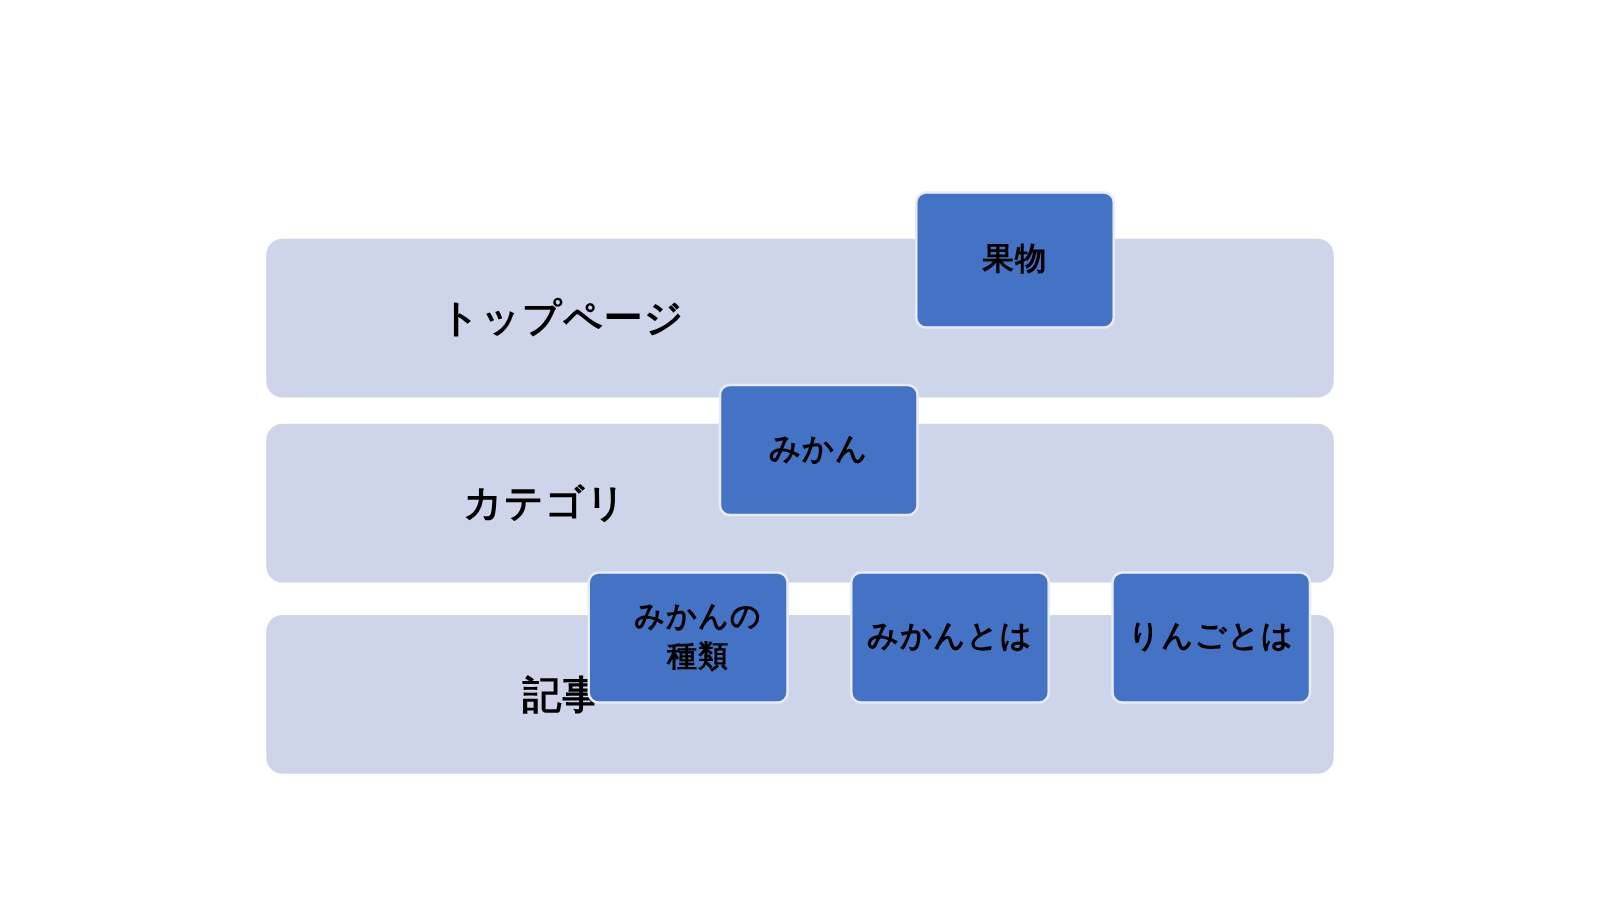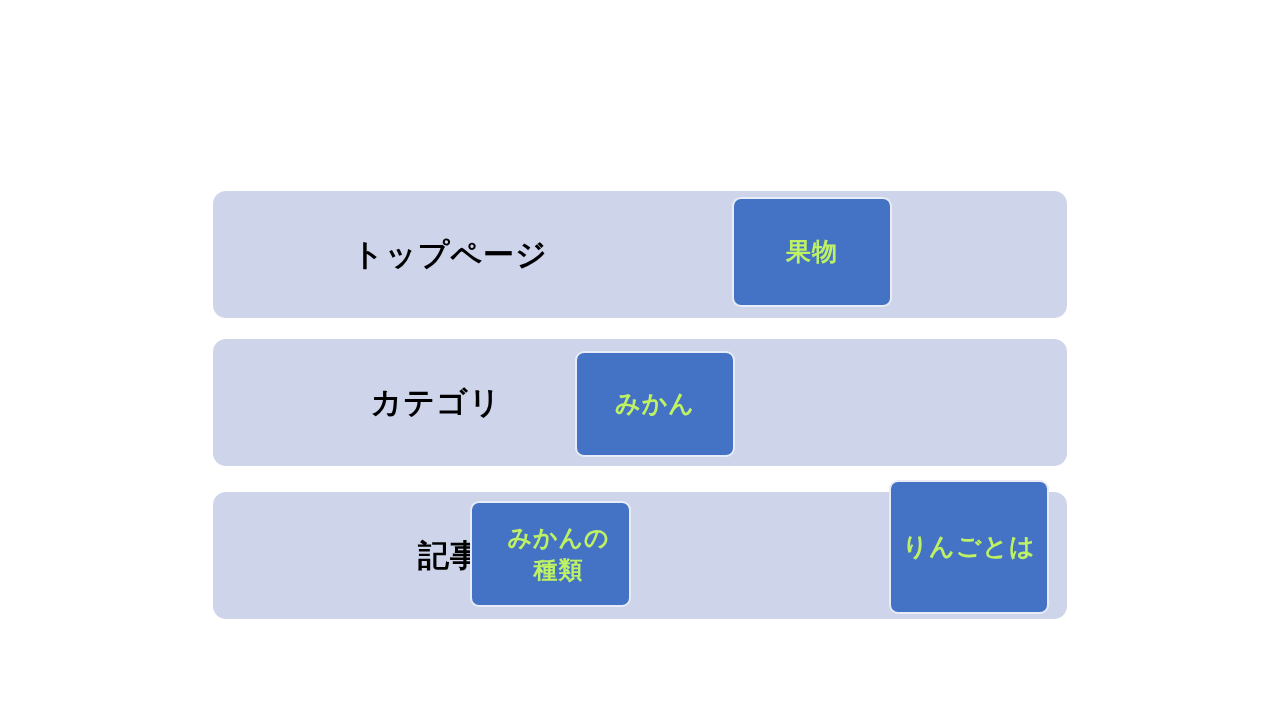--- a/index.html
+++ b/index.html
@@ -63,40 +63,39 @@
     pointer-events: none;
   }
 
   
   .node {
     position: absolute;
     box-sizing: border-box;
     background: #4472c4;
     border: 2px solid #e8ecf6;
     border-radius: 9px;
-    color: #bef264;
+    color: #000000;
     display: flex;
     align-items: center;
     justify-content: center;
     text-align: center;
     font-weight: bold;
     font-size: 25px;
     line-height: 1.35;
     letter-spacing: 1px;
     user-select: none;
-    margin-top: 44px;
   }
   .node.two-line { font-size: 24px; padding-left: 16px; }
 
   #node-fruit    { left: 732px; top: 153px; width: 160px; height: 110px; }
   #node-mikan    { left: 575px; top: 307px; width: 160px; height: 106px; text-align: right; }
   #node-ringo    { left: 889px; top: 307px; width: 160px; height: 106px; }
   #node-mikan-kind { left: 470px; top: 457px; width: 161px; height: 106px; }
   #node-mikan-toha { left: 680px; top: 457px; width: 160px; height: 106px; }
-  #node-ringo-toha { left: 889px; top: 436px; width: 160px; height: 134px; }
+  #node-ringo-toha { left: 889px; top: 457px; width: 160px; height: 106px; }
 </style>
 </head>
 <body>
 
 <div id="stage">
 
   <svg id="connectors" viewBox="0 0 1280 720" width="1280" height="720" xmlns="http://www.w3.org/2000/svg">
     <g stroke="#4472c4" stroke-width="2" fill="none" shape-rendering="crispEdges">
 
       <path d="M812,263 L812,287"></path>
@@ -130,16 +129,17 @@
   <div class="node" id="node-mikan">みかん</div>
 
 
   <div class="node two-line" id="node-mikan-kind">
     <div>
       <span>みかんの</span><br>
       <span>種類</span>
     </div>
   </div>
 
+  <div class="node" id="node-mikan-toha">みかんとは</div>
 
   <div class="node" id="node-ringo-toha">りんごとは</div>
 
 </div>
 
 </body></html>

